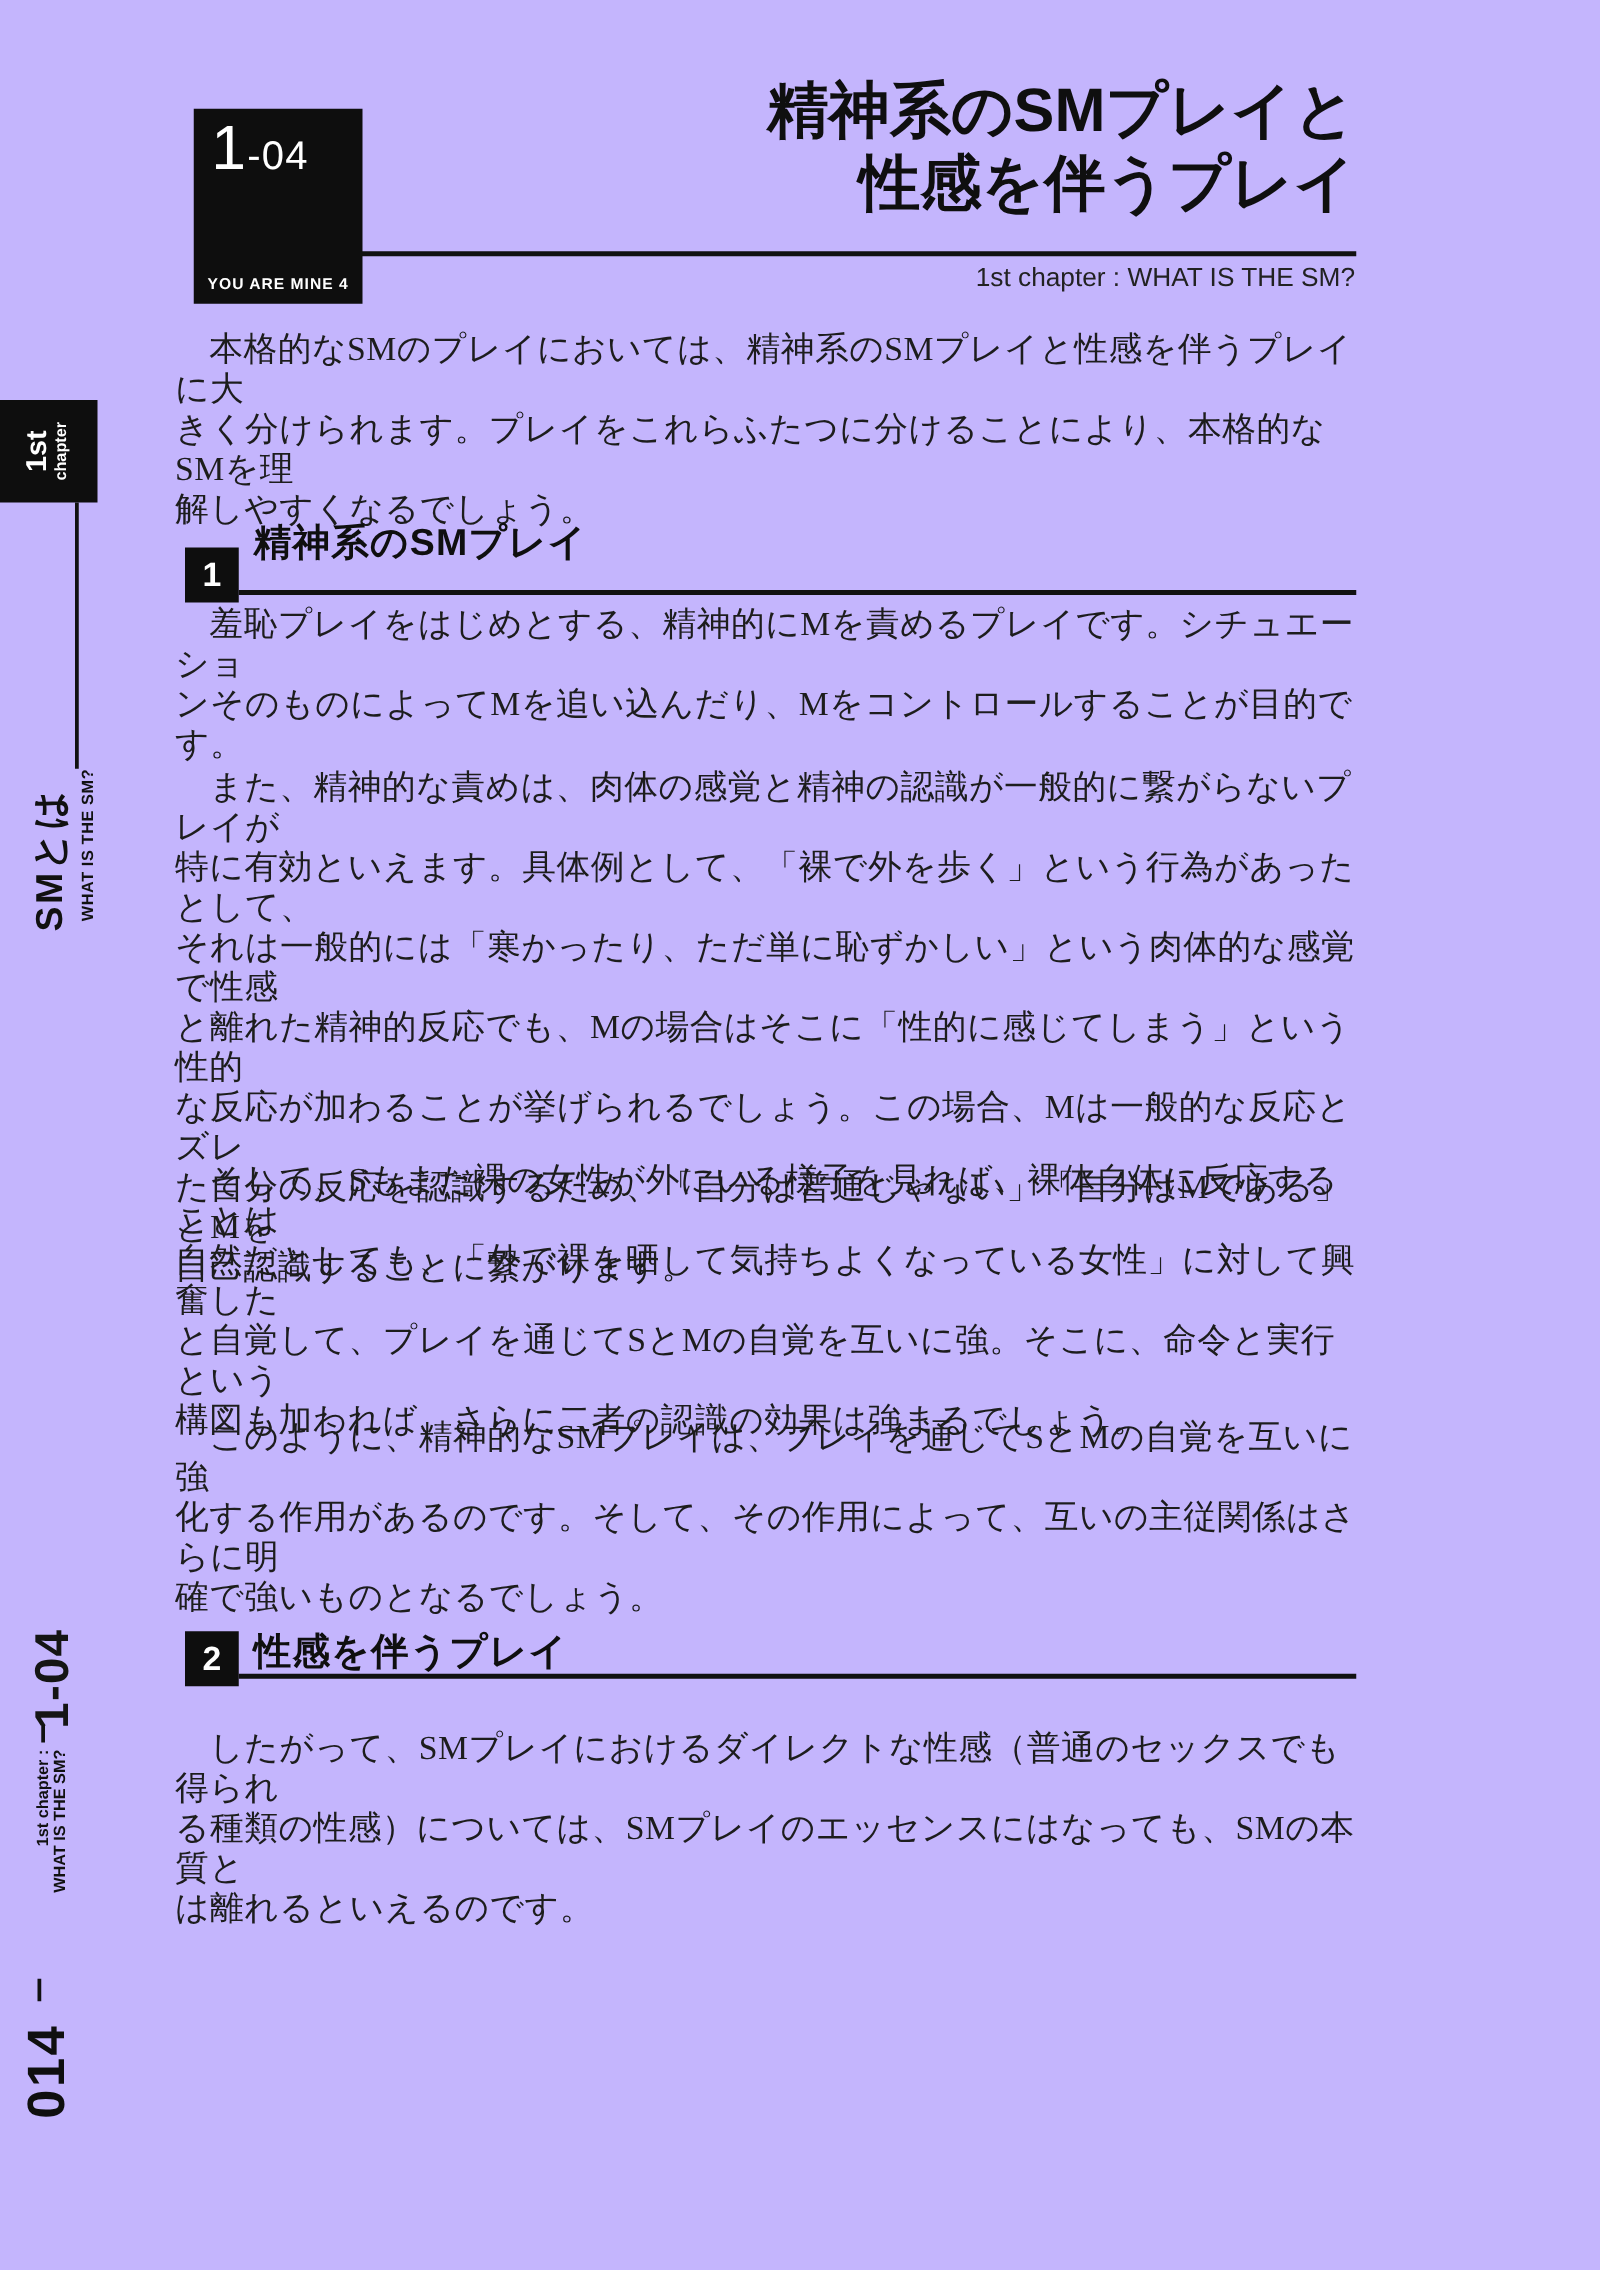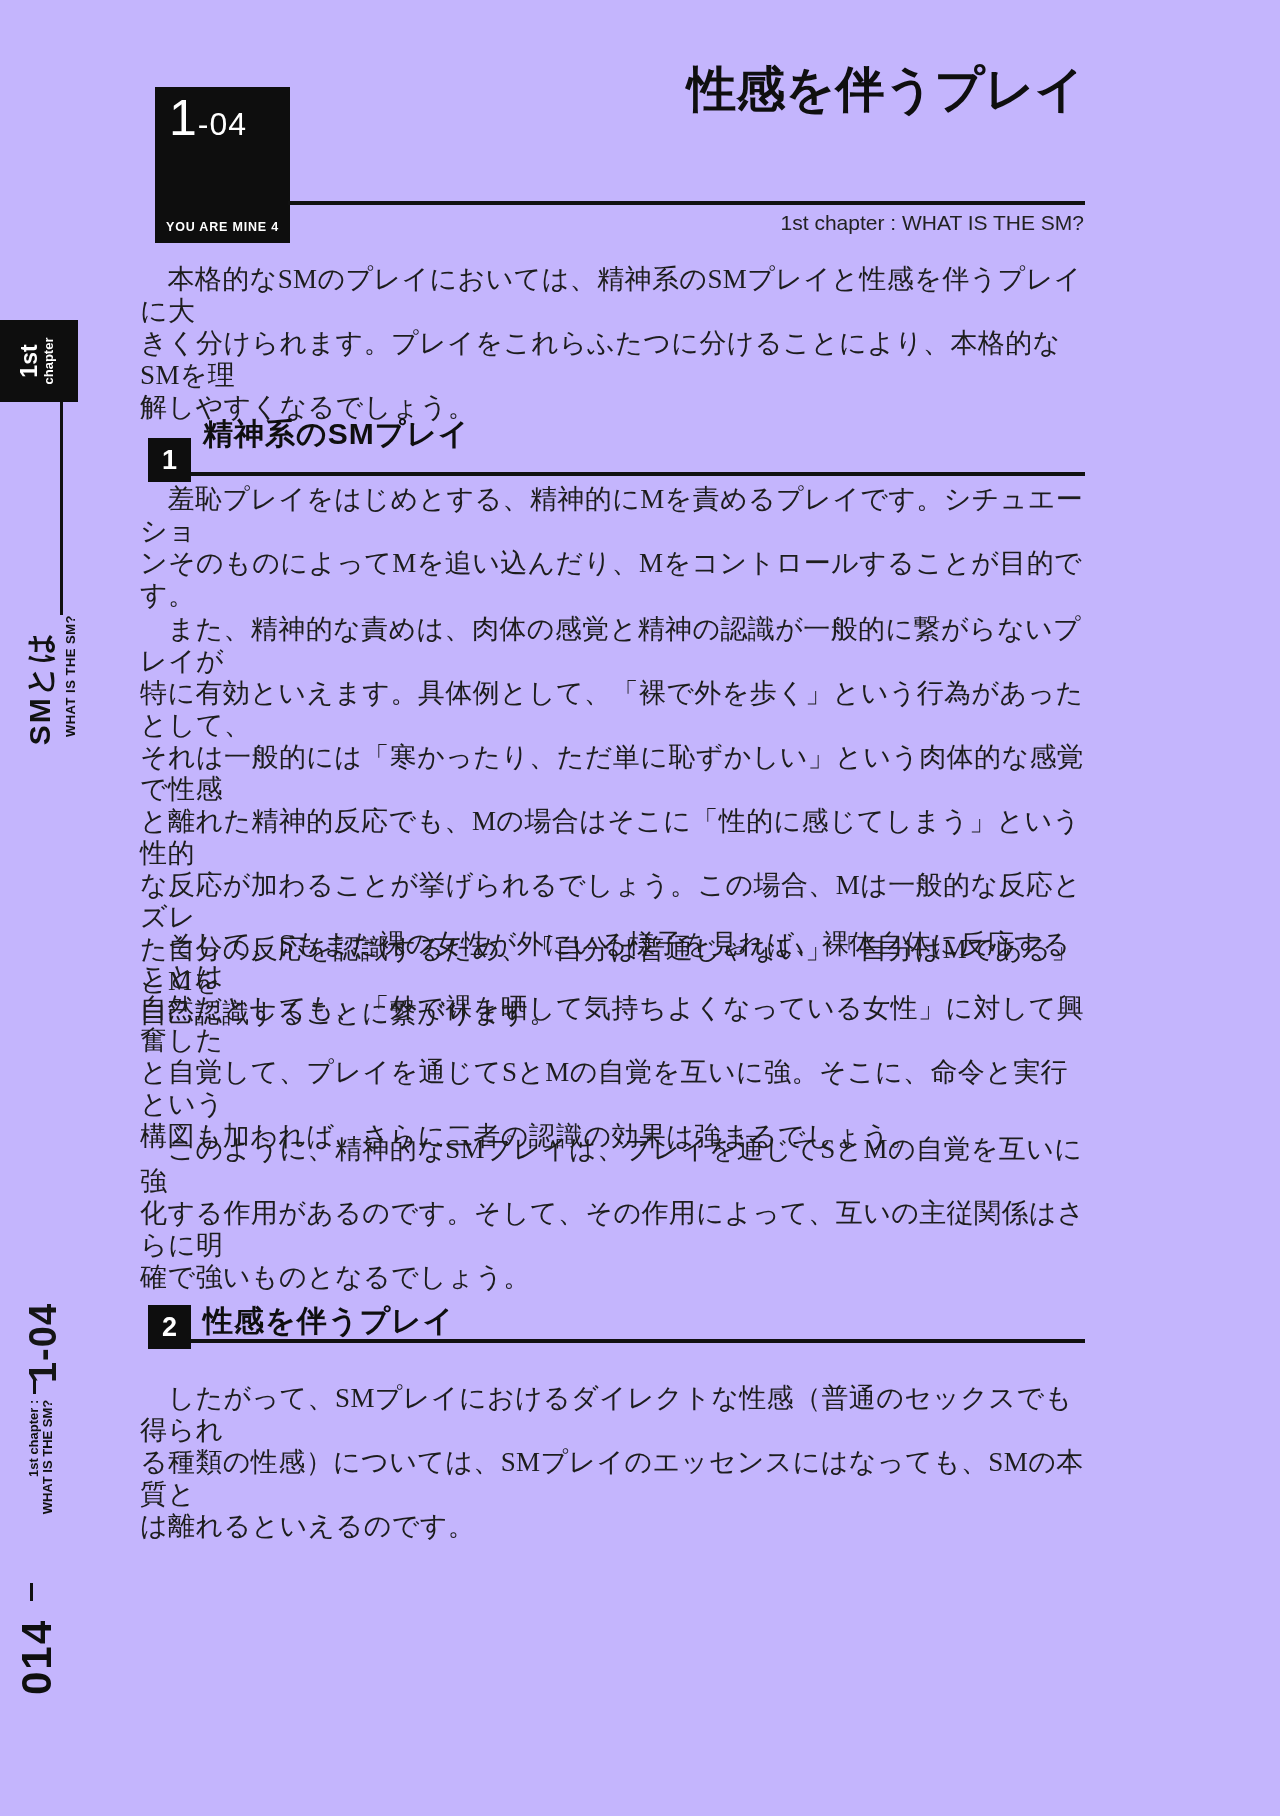--- a/index.html
+++ b/index.html
@@ -103,20 +103,21 @@
 <body>
 
 <div class="page">
 
   <div class="chapter-box">
     <div class="chapter-code"><span class="major">1</span><span class="minor">-04</span></div>
     <div class="book-label">YOU ARE MINE 4</div>
   </div>
   <div class="header-rule"></div>
   <div class="page-title">
+    <div>精神系のSMプレイと</div>
     <div>性感を伴うプレイ</div>
   </div>
   <div class="page-subtitle">1st chapter : WHAT IS THE SM?</div>
 
   <div class="side-tab">
     <div class="side-tab-text">
       <span class="tab1">1st</span>
       <span class="tab2">chapter</span>
     </div>
   </div>

